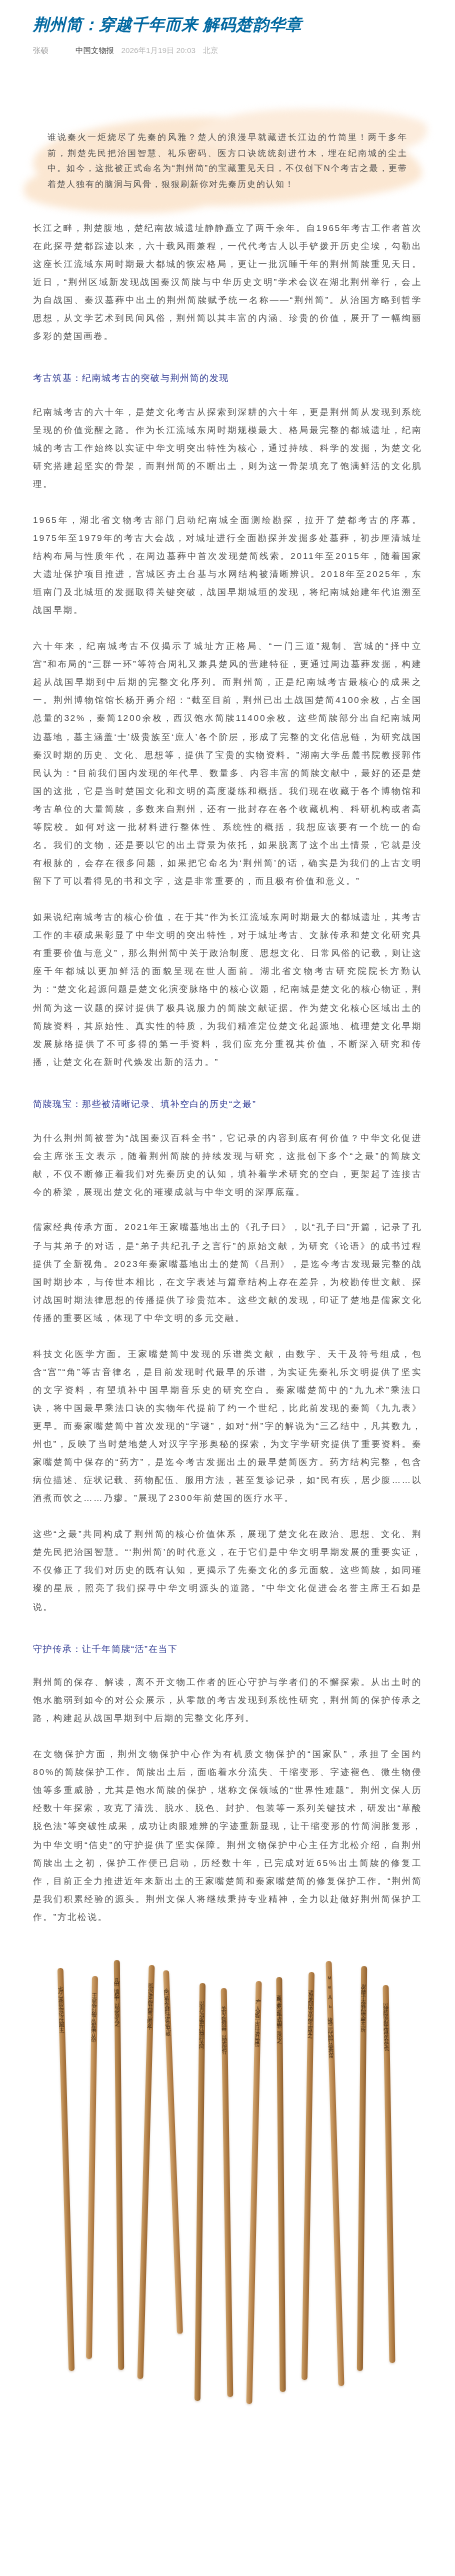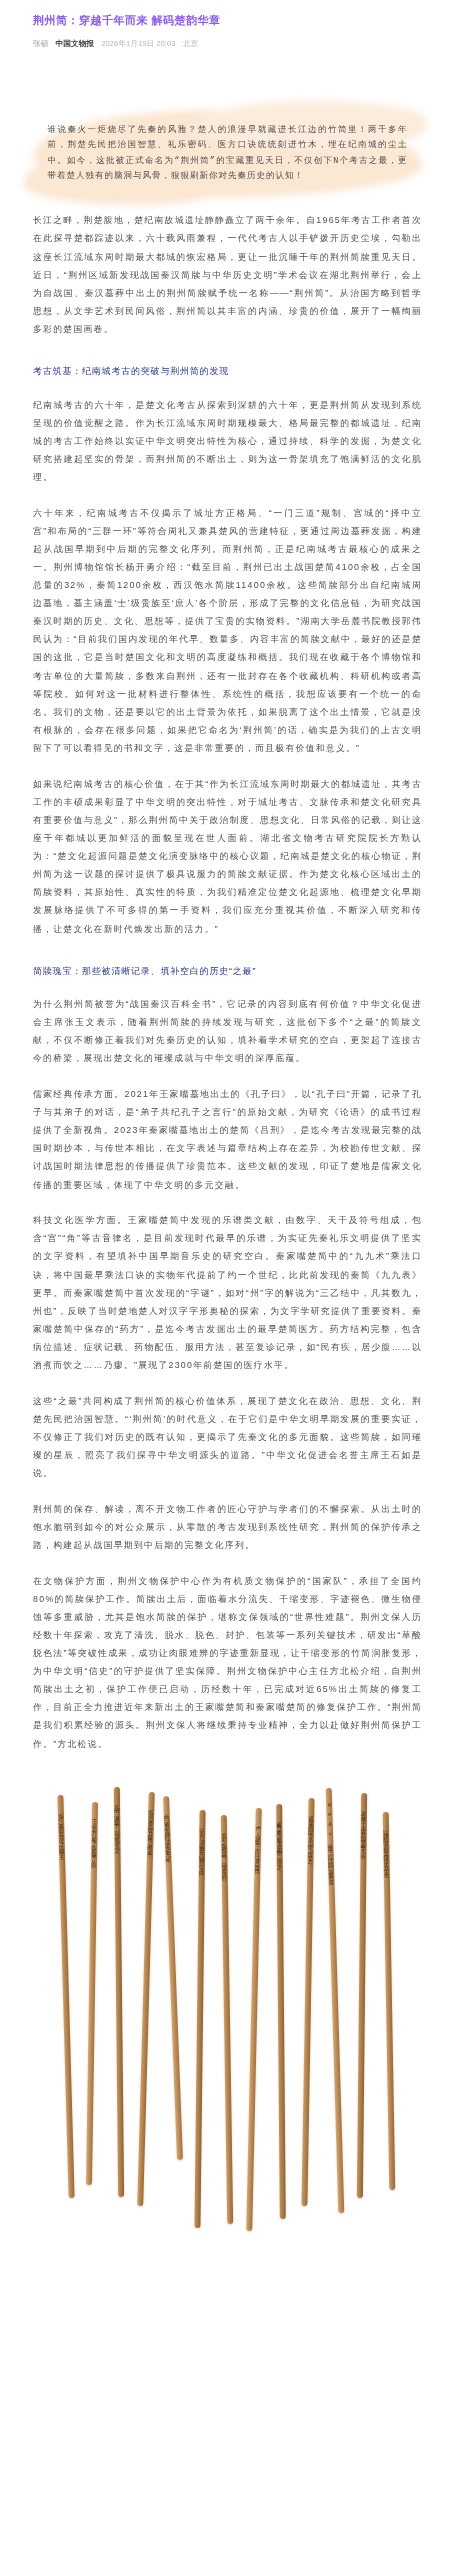--- a/index.html
+++ b/index.html
@@ -1,26 +1,26 @@
 <!DOCTYPE html>
 <html style="font-size:8.2px"><head>
 <meta charset="utf-8">
 <style>
   html,body{margin:0;padding:0;background:#ffffff;}
   body{font-family:"Liberation Sans","DejaVu Sans",sans-serif;}
   .page{width:455px;height:3298px;margin:0 auto;box-sizing:border-box;
         padding:13.4px 33px 0;position:relative;overflow:hidden;background:#fff;}
   
-  .title{font-size:11px;line-height:1.45;color:#8b5cf6;font-weight:700;
-         margin:0 0 9.3px;letter-spacing:0.5px;}
+  .title{font-size:16px;line-height:1.45;color:#0369a1;font-weight:700;
+         margin:0 0 9.3px;letter-spacing:0.5px;font-style:italic;}
   .byline{font-size:7.7px;color:#9a9a9a;display:flex;gap:7.2px;align-items:flex-end;}
-  .byline .account{color:#454545;font-weight:700;text-decoration:none;cursor:pointer;}
+  .byline .account{color:#454545;font-weight:400;text-decoration:none;cursor:pointer;margin-left:20px;}
   .byline .dim{color:#b6b6b6;}
   
-  .intro-wrap{position:relative;margin-top:61px;padding:13.4px 14.4px;font-family:Liberation Mono, monospace;}
+  .intro-wrap{position:relative;margin-top:61px;padding:13.4px 14.4px;}
   .blob{position:absolute;inset:0;background:#fbe7d2;filter:blur(3.6px);
         border-radius:46% 54% 58% 42% / 52% 64% 36% 48%;}
   .blob:after{content:"";position:absolute;left:-9.3px;bottom:-7.2px;width:55%;height:60%;
         background:#fbe7d2;border-radius:60% 40% 45% 55%/55% 45% 60% 40%;}
   .blob:before{content:"";position:absolute;right:-5.2px;top:-8.2px;width:60%;height:55%;
         background:#fcecdc;border-radius:50% 50% 40% 60%/60% 40% 55% 45%;}
   .intro{position:relative;font-size:8.5px;line-height:1.82;color:#4e4e4e;
          text-align:justify;letter-spacing:1px;margin:0;}
   
   .quote{margin:30px 0 0;font-size:8.5px;line-height:1.78;color:#4e4e4e;letter-spacing:1px;}
@@ -54,29 +54,31 @@
   <div class="intro-wrap">
     <div class="blob"></div>
     <p class="intro">谁说秦火一炬烧尽了先秦的风雅？楚人的浪漫早就藏进长江边的竹简里！两千多年前，荆楚先民把治国智慧、礼乐密码、医方口诀统统刻进竹木，埋在纪南城的尘土中。如今，这批被正式命名为“荆州简”的宝藏重见天日，不仅创下N个考古之最，更带着楚人独有的脑洞与风骨，狠狠刷新你对先秦历史的认知！</p>
   </div>
 
 
   <p class="body lead">长江之畔，荆楚腹地，楚纪南故城遗址静静矗立了两千余年。自1965年考古工作者首次在此探寻楚都踪迹以来，六十载风雨兼程，一代代考古人以手铲拨开历史尘埃，勾勒出这座长江流域东周时期最大都城的恢宏格局，更让一批沉睡千年的荆州简牍重见天日。近日，“荆州区域新发现战国秦汉简牍与中华历史文明”学术会议在湖北荆州举行，会上为自战国、秦汉墓葬中出土的荆州简牍赋予统一名称——“荆州简”。从治国方略到哲学思想，从文学艺术到民间风俗，荆州简以其丰富的内涵、珍贵的价值，展开了一幅绚丽多彩的楚国画卷。</p>
 
   <h2 class="sec">考古筑基：纪南城考古的突破与荆州简的发现</h2>
   <p class="body">纪南城考古的六十年，是楚文化考古从探索到深耕的六十年，更是荆州简从发现到系统呈现的价值觉醒之路。作为长江流域东周时期规模最大、格局最完整的都城遗址，纪南城的考古工作始终以实证中华文明突出特性为核心，通过持续、科学的发掘，为楚文化研究搭建起坚实的骨架，而荆州简的不断出土，则为这一骨架填充了饱满鲜活的文化肌理。</p>
+  <p class="body">1965年，湖北省文物考古部门启动纪南城全面测绘勘探，拉开了楚都考古的序幕。1975年至1979年的考古大会战，对城址进行全面勘探并发掘多处墓葬，初步厘清城址结构布局与性质年代，在周边墓葬中首次发现楚简线索。2011年至2015年，随着国家大遗址保护项目推进，宫城区夯土台基与水网结构被清晰辨识。2018年至2025年，东垣南门及北城垣的发掘取得关键突破，战国早期城垣的发现，将纪南城始建年代追溯至战国早期。</p>
   <p class="body">六十年来，纪南城考古不仅揭示了城址方正格局、“一门三道”规制、宫城的“择中立宫”和布局的“三群一环”等符合周礼又兼具楚风的营建特征，更通过周边墓葬发掘，构建起从战国早期到中后期的完整文化序列。而荆州简，正是纪南城考古最核心的成果之一。荆州博物馆馆长杨开勇介绍：“截至目前，荆州已出土战国楚简4100余枚，占全国总量的32%，秦简1200余枚，西汉饱水简牍11400余枚。这些简牍部分出自纪南城周边墓地，墓主涵盖‘士’级贵族至‘庶人’各个阶层，形成了完整的文化信息链，为研究战国秦汉时期的历史、文化、思想等，提供了宝贵的实物资料。”湖南大学岳麓书院教授郭伟民认为：“目前我们国内发现的年代早、数量多、内容丰富的简牍文献中，最好的还是楚国的这批，它是当时楚国文化和文明的高度凝练和概括。我们现在收藏于各个博物馆和考古单位的大量简牍，多数来自荆州，还有一批封存在各个收藏机构、科研机构或者高等院校。如何对这一批材料进行整体性、系统性的概括，我想应该要有一个统一的命名。我们的文物，还是要以它的出土背景为依托，如果脱离了这个出土情景，它就是没有根脉的，会存在很多问题，如果把它命名为‘荆州简’的话，确实是为我们的上古文明留下了可以看得见的书和文字，这是非常重要的，而且极有价值和意义。”</p>
   <p class="body">如果说纪南城考古的核心价值，在于其“作为长江流域东周时期最大的都城遗址，其考古工作的丰硕成果彰显了中华文明的突出特性，对于城址考古、文脉传承和楚文化研究具有重要价值与意义”，那么荆州简中关于政治制度、思想文化、日常风俗的记载，则让这座千年都城以更加鲜活的面貌呈现在世人面前。湖北省文物考古研究院院长方勤认为：“楚文化起源问题是楚文化演变脉络中的核心议题，纪南城是楚文化的核心物证，荆州简为这一议题的探讨提供了极具说服力的简牍文献证据。作为楚文化核心区域出土的简牍资料，其原始性、真实性的特质，为我们精准定位楚文化起源地、梳理楚文化早期发展脉络提供了不可多得的第一手资料，我们应充分重视其价值，不断深入研究和传播，让楚文化在新时代焕发出新的活力。”</p>
 
   <h2 class="sec">简牍瑰宝：那些被清晰记录、填补空白的历史“之最”</h2>
   <p class="body">为什么荆州简被誉为“战国秦汉百科全书”，它记录的内容到底有何价值？中华文化促进会主席张玉文表示，随着荆州简牍的持续发现与研究，这批创下多个“之最”的简牍文献，不仅不断修正着我们对先秦历史的认知，填补着学术研究的空白，更架起了连接古今的桥梁，展现出楚文化的璀璨成就与中华文明的深厚底蕴。</p>
   <p class="body">儒家经典传承方面。2021年王家嘴墓地出土的《孔子曰》，以“孔子曰”开篇，记录了孔子与其弟子的对话，是“弟子共纪孔子之言行”的原始文献，为研究《论语》的成书过程提供了全新视角。2023年秦家嘴墓地出土的楚简《吕刑》，是迄今考古发现最完整的战国时期抄本，与传世本相比，在文字表述与篇章结构上存在差异，为校勘传世文献、探讨战国时期法律思想的传播提供了珍贵范本。这些文献的发现，印证了楚地是儒家文化传播的重要区域，体现了中华文明的多元交融。</p>
   <p class="body">科技文化医学方面。王家嘴楚简中发现的乐谱类文献，由数字、天干及符号组成，包含“宫”“角”等古音律名，是目前发现时代最早的乐谱，为实证先秦礼乐文明提供了坚实的文字资料，有望填补中国早期音乐史的研究空白。秦家嘴楚简中的“九九术”乘法口诀，将中国最早乘法口诀的实物年代提前了约一个世纪，比此前发现的秦简《九九表》更早。而秦家嘴楚简中首次发现的“字谜”，如对“州”字的解说为“三乙结中，凡其数九，州也”，反映了当时楚地楚人对汉字字形奥秘的探索，为文字学研究提供了重要资料。秦家嘴楚简中保存的“药方”，是迄今考古发掘出土的最早楚简医方。药方结构完整，包含病位描述、症状记载、药物配伍、服用方法，甚至复诊记录，如“民有疾，居少腹……以酒煮而饮之……乃瘳。”展现了2300年前楚国的医疗水平。</p>
   <p class="body">这些“之最”共同构成了荆州简的核心价值体系，展现了楚文化在政治、思想、文化、荆楚先民把治国智慧。“‘荆州简’的时代意义，在于它们是中华文明早期发展的重要实证，不仅修正了我们对历史的既有认知，更揭示了先秦文化的多元面貌。这些简牍，如同璀璨的星辰，照亮了我们探寻中华文明源头的道路。”中华文化促进会名誉主席王石如是说。</p>
 
+  <h2 class="sec">守护传承：让千年简牍“活”在当下</h2>
   <p class="body">荆州简的保存、解读，离不开文物工作者的匠心守护与学者们的不懈探索。从出土时的饱水脆弱到如今的对公众展示，从零散的考古发现到系统性研究，荆州简的保护传承之路，构建起从战国早期到中后期的完整文化序列。</p>
   <p class="body">在文物保护方面，荆州文物保护中心作为有机质文物保护的“国家队”，承担了全国约80%的简牍保护工作。简牍出土后，面临着水分流失、干缩变形、字迹褪色、微生物侵蚀等多重威胁，尤其是饱水简牍的保护，堪称文保领域的“世界性难题”。荆州文保人历经数十年探索，攻克了清洗、脱水、脱色、封护、包装等一系列关键技术，研发出“草酸脱色法”等突破性成果，成功让肉眼难辨的字迹重新显现，让干缩变形的竹简润胀复形，为中华文明“信史”的守护提供了坚实保障。荆州文物保护中心主任方北松介绍，自荆州简牍出土之初，保护工作便已启动，历经数十年，已完成对近65%出土简牍的修复工作，目前正全力推进近年来新出土的王家嘴楚简和秦家嘴楚简的修复保护工作。“荆州简是我们积累经验的源头。荆州文保人将继续秉持专业精神，全力以赴做好荆州简保护工作。”方北松说。</p>
 
   <figure class="fig1" style="margin:28px 0 0;">
     <div class="slips" id="slips">
         <div class="slip" style="height: 403px; margin-top: 14.4px; transform: rotate(-1.6deg); background: linear-gradient(90deg, rgb(202, 160, 106), rgb(179, 127, 70) 55%, rgb(156, 106, 54));">七月乙未朔史官记之以闻于王</div>
         <div class="slip" style="height: 383px; margin-top: 21.6px; transform: rotate(0.9deg); background: linear-gradient(90deg, rgb(210, 168, 115), rgb(187, 136, 80) 55%, rgb(165, 113, 60));">王命左尹以告下邑毋敢不从命</div>
         <div class="slip" style="height: 410px; margin-top: 6.2px; transform: rotate(-0.6deg); background: linear-gradient(90deg, rgb(193, 147, 90), rgb(170, 122, 66) 55%, rgb(143, 95, 48));">凡田一顷税十一以为常岁入之</div>
         <div class="slip" style="height: 414px; margin-top: 11.3px; transform: rotate(1.6deg); background: linear-gradient(90deg, rgb(202, 160, 106), rgb(179, 127, 70) 55%, rgb(156, 106, 54));">民有讼者先听其辞而后断之平</div>
         <div class="slip" style="height: 364px; margin-top: 15.5px; transform: rotate(-2.2deg); background: linear-gradient(90deg, rgb(210, 168, 115), rgb(187, 136, 80) 55%, rgb(165, 113, 60));">令曰诸吏受赇枉法者弃市无赦</div>

